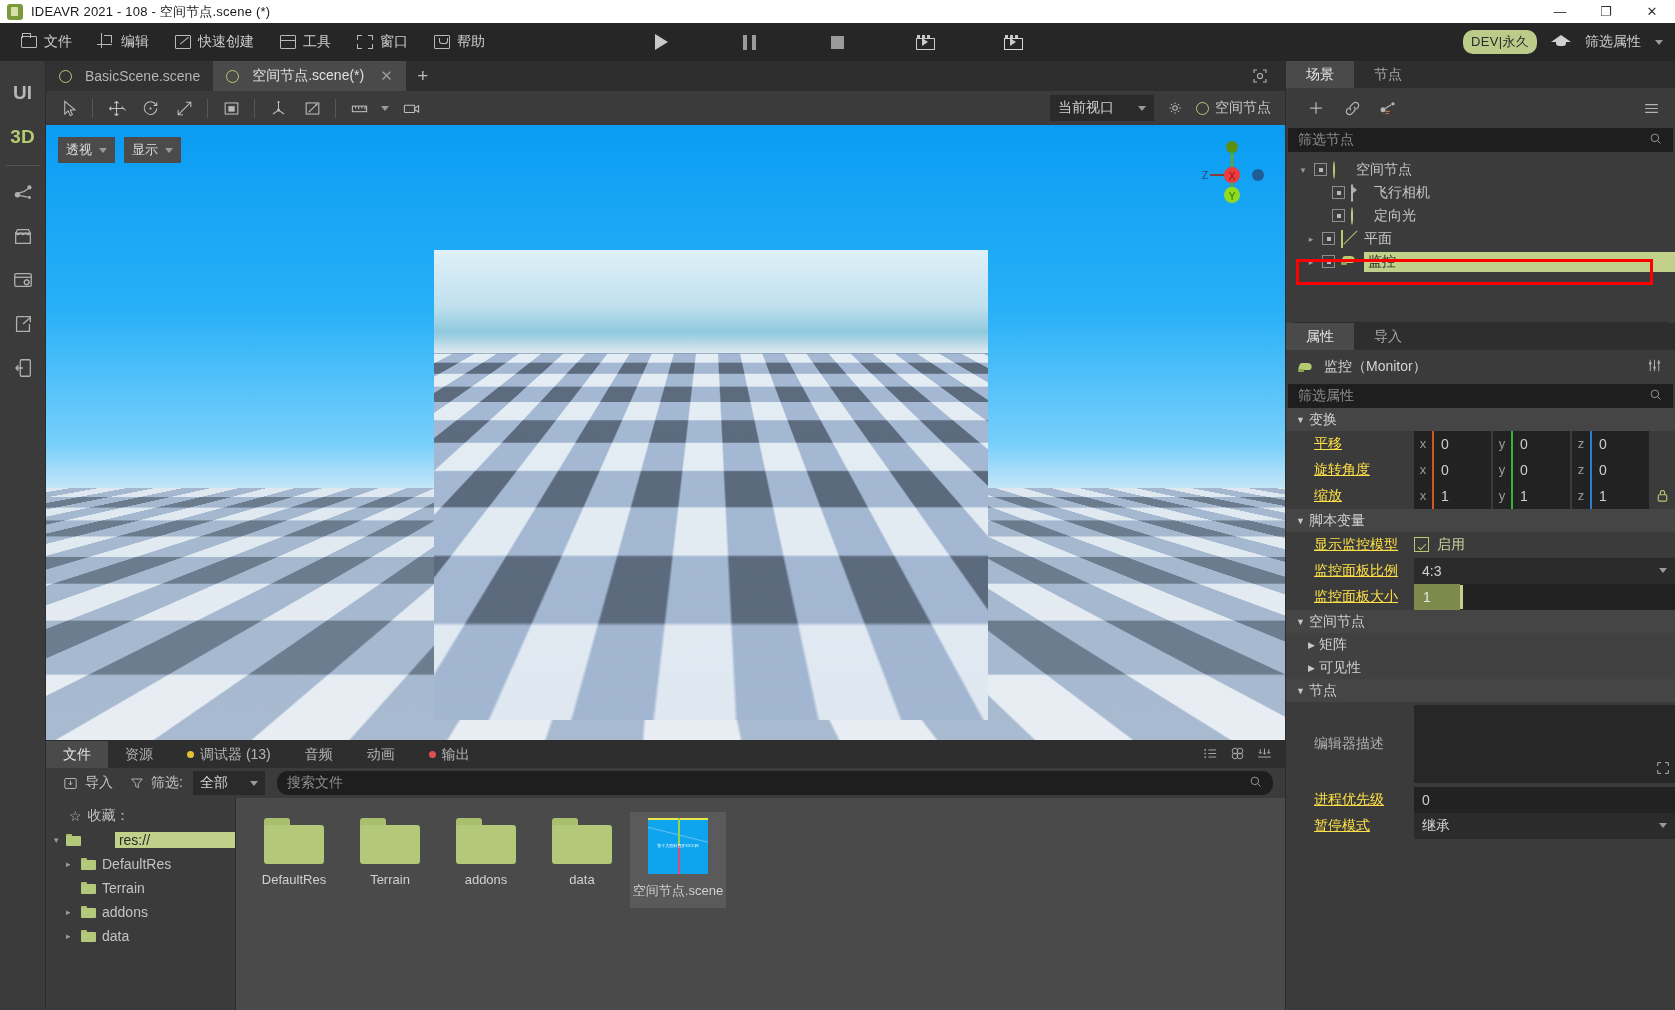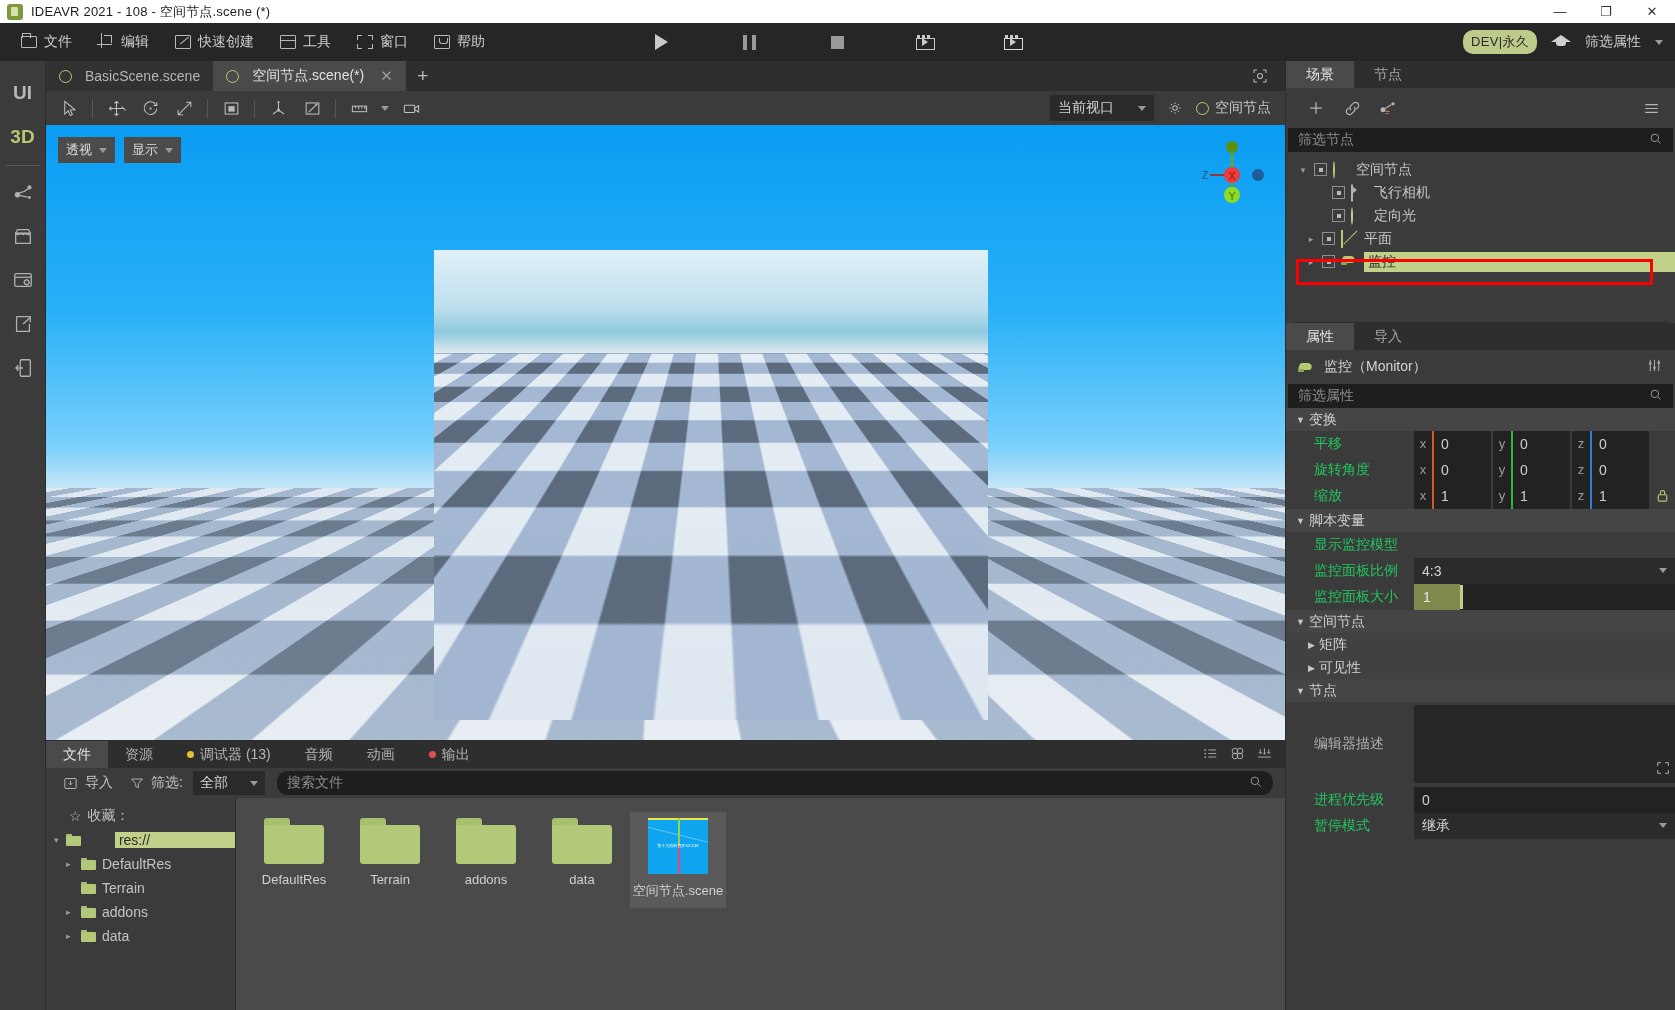--- a/index.html
+++ b/index.html
@@ -257,21 +257,21 @@
 
   
   #props{ flex:1 1 auto; display:flex; flex-direction:column; border-top:1px solid #2c2c2c; min-height:0;border-radius:10px;}
   #prop-header{ height:34px; display:flex; align-items:center; gap:8px; padding:0 12px; font-size:14px; color:#d4d4d4;}
   #prop-header .right{ margin-left:auto; }
   #prop-list{ flex:1 1 auto; overflow:hidden;}
   .sec{ background:#454545; height:23px; display:flex; align-items:center; gap:4px; padding-left:10px;
         font-size:14px; color:#d0d0d0; cursor:default;}
   .sec .ar{font-size:9px;color:#c8c8c8;}
   .prow{ height:26px; display:flex; align-items:center; font-size:14px; border-bottom:1px solid #3b3b3b;}
-  .prow .pname{ width:128px; padding-left:28px; color:#22c55e; flex:0 0 128px;}
+  .prow .pname{ width:128px; padding-left:28px; color:#fde047; flex:0 0 128px;text-decoration:underline;}
   .prow .pval{ flex:1 1 auto; display:flex; align-items:stretch; height:26px;}
   .vec{ display:flex; flex:1 1 auto; gap:2px;}
   .vfield{ flex:1 1 0; display:flex; align-items:center; background:#222; position:relative;}
   .vfield .ax{ width:18px; text-align:center; color:#9b9b9b; font-size:13px;}
   .vfield .bar{ width:2px; align-self:stretch;}
   .vfield .num{ padding-left:7px; color:#cfcfcf; font-size:14px;}
   .bar.x{background:#cc5a22;} .bar.y{background:#36b53b;} .bar.z{background:#2f7fd0;}
   .lock{ width:26px; display:flex; align-items:center; justify-content:center;}
   .chk{ width:15px;height:15px;border:1.5px solid #b6ca72; margin-right:8px; position:relative; flex:0 0 auto;}
   .chk::after{content:"";position:absolute;left:3px;top:6px;width:7px;height:3px;border-left:1.8px solid #b6ca72;border-bottom:1.8px solid #b6ca72;transform:rotate(-45deg);}
@@ -893,20 +893,24 @@
           </div>
             </div>
         </div>
 
         <div class="sec">
           <span class="ar">▼</span>
           <span>脚本变量</span>
         </div>
         <div class="prow">
           <div class="pname">显示监控模型</div>
+          <div class="pval" style="align-items:center;">
+            <span class="chk"></span>
+            <span style="color:#c9d49a">启用</span>
+          </div>
         </div>
         <div class="prow">
           <div class="pname">监控面板比例</div>
           <div class="pval">
             <div class="selectbox">
               <span>4:3</span>
               <span class="caret"></span>
             </div>
           </div>
         </div>

